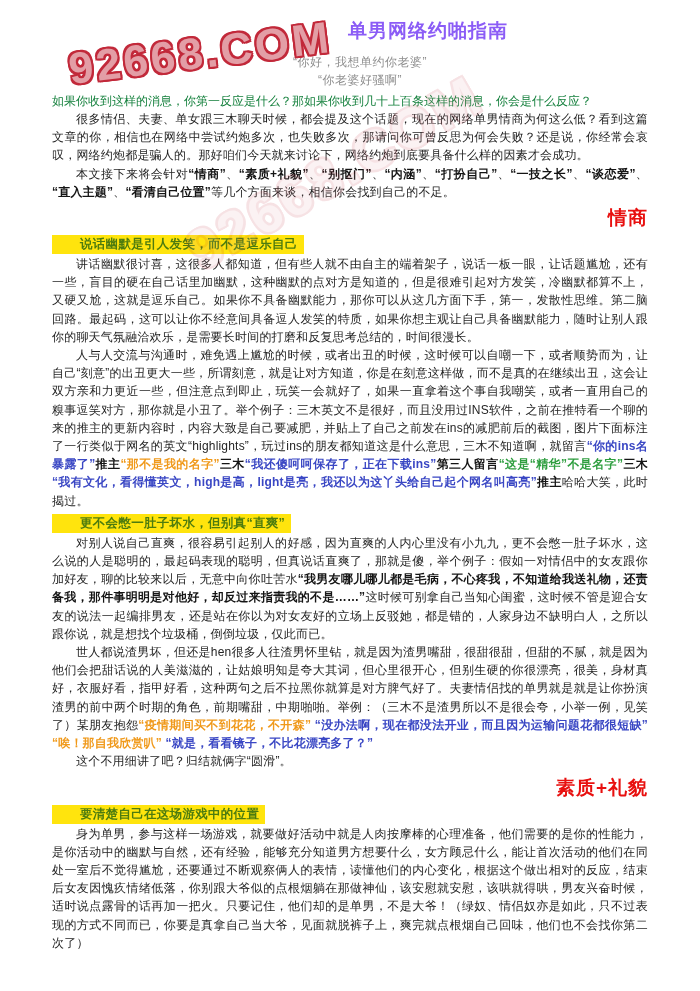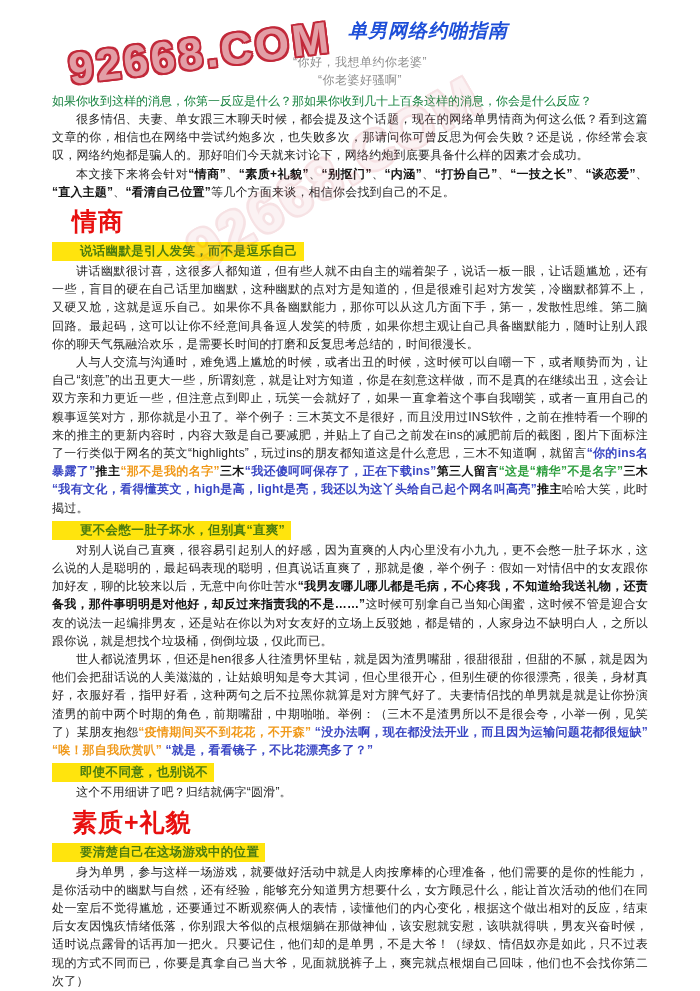--- a/index.html
+++ b/index.html
@@ -14,22 +14,21 @@
   .page{
     position:relative;
     padding:14px 52px 0 52px;
     width:596px;
   }
   .doc-title{
     font-size:19px;
     font-weight:900;
     margin:4px 0 10px 296px;
     letter-spacing:1px;
-    color:#1d4ed8;
-    font-style:italic;
+    color:#8b5cf6;
   }
   .quote-block{margin-left:20px;text-align:center;}
   .quote-line{
     color:var(--muted_gray);
     font-size:12px;
     line-height:17.5px;
     letter-spacing:.5px;
   }
   .question-line{
     font-size:12px;
@@ -41,24 +40,25 @@
     margin:0;
     font-size:12px;
     line-height:18.2px;
     text-indent:2em;
     text-align:justify;
     color:#242424;
     letter-spacing:.2px;
   }
   .sec-title{
     color:var(--accent_red);
-    font-size:25px;
+    font-size:19px;
     font-weight:900;
     margin:4px 0 2px 20px;
     letter-spacing:1px;
+    text-align:right;
   }
   .sub-head{margin:3px 0 1px 0;}
   .sub-head span{
     display:inline-block;
     background:var(--highlight_yellow);
     font-weight:700;
     font-size:12.5px;
     color:#4d7c0f;
     padding:1px 6px 1px 28px;
     letter-spacing:.3px;
@@ -114,21 +114,20 @@
   <div class="sub-head"><span>说话幽默是引人发笑，而不是逗乐自己</span></div>
   <p class="body-par"><span>讲话幽默很讨喜，这很多人都知道，但有些人就不由自主的端着架子，说话一板一眼，让话题尴尬，还有一些，盲目的硬在自己话里加幽默，这种幽默的点对方是知道的，但是很难引起对方发笑，冷幽默都算不上，又硬又尬，这就是逗乐自己。如果你不具备幽默能力，那你可以从这几方面下手，第一，发散性思维。第二脑回路。最起码，这可以让你不经意间具备逗人发笑的特质，如果你想主观让自己具备幽默能力，随时让别人跟你的聊天气氛融洽欢乐，是需要长时间的打磨和反复思考总结的，时间很漫长。</span></p>
 
   <p class="body-par"><span>人与人交流与沟通时，难免遇上尴尬的时候，或者出丑的时候，这时候可以自嘲一下，或者顺势而为，让自己“刻意”的出丑更大一些，所谓刻意，就是让对方知道，你是在刻意这样做，而不是真的在继续出丑，这会让双方亲和力更近一些，但注意点到即止，玩笑一会就好了，如果一直拿着这个事自我嘲笑，或者一直用自己的糗事逗笑对方，那你就是小丑了。举个例子：三木英文不是很好，而且没用过INS软件，之前在推特看一个聊的来的推主的更新内容时，内容大致是自己要减肥，并贴上了自己之前发在ins的减肥前后的截图，图片下面标注了一行类似于网名的英文“highlights”，玩过ins的朋友都知道这是什么意思，三木不知道啊，就留言</span><span class="seg-blue">“你的ins名暴露了”</span><span class="seg-bold">推主</span><span class="seg-orange">“那不是我的名字”</span><span class="seg-bold">三木</span><span class="seg-blue">“我还傻呵呵保存了，正在下载ins”</span><span class="seg-bold">第三人留言</span><span class="seg-green">“这是“精华”不是名字”</span><span class="seg-bold">三木</span><span class="seg-blue">“我有文化，看得懂英文，high是高，light是亮，我还以为这丫头给自己起个网名叫高亮”</span><span class="seg-bold">推主</span><span>哈哈大笑，此时揭过。</span></p>
 
   <div class="sub-head"><span>更不会憋一肚子坏水，但别真“直爽”</span></div>
   <p class="body-par"><span>对别人说自己直爽，很容易引起别人的好感，因为直爽的人内心里没有小九九，更不会憋一肚子坏水，这么说的人是聪明的，最起码表现的聪明，但真说话直爽了，那就是傻，举个例子：假如一对情侣中的女友跟你加好友，聊的比较来以后，无意中向你吐苦水</span><span class="seg-bold">“我男友哪儿哪儿都是毛病，不心疼我，不知道给我送礼物，还责备我，那件事明明是对他好，却反过来指责我的不是……”</span><span>这时候可别拿自己当知心闺蜜，这时候不管是迎合女友的说法一起编排男友，还是站在你以为对女友好的立场上反驳她，都是错的，人家身边不缺明白人，之所以跟你说，就是想找个垃圾桶，倒倒垃圾，仅此而已。</span></p>
 
   <p class="body-par"><span>世人都说渣男坏，但还是hen很多人往渣男怀里钻，就是因为渣男嘴甜，很甜很甜，但甜的不腻，就是因为他们会把甜话说的人美滋滋的，让姑娘明知是夸大其词，但心里很开心，但别生硬的你很漂亮，很美，身材真好，衣服好看，指甲好看，这种两句之后不拉黑你就算是对方脾气好了。夫妻情侣找的单男就是就是让你扮演渣男的前中两个时期的角色，前期嘴甜，中期啪啪。举例：（三木不是渣男所以不是很会夸，小举一例，见笑了）某朋友抱怨</span><span class="seg-orange">“疫情期间买不到花花，不开森”</span><span> </span><span class="seg-blue">“没办法啊，现在都没法开业，而且因为运输问题花都很短缺”</span><span> </span><span class="seg-orange">“唉！那自我欣赏叭”</span><span> </span><span class="seg-blue">“就是，看看镜子，不比花漂亮多了？”</span></p>
 
-  <div class="sub-head"><span>即使不同意，也别说不</span></div>
   <p class="body-par"><span>这个不用细讲了吧？归结就俩字“圆滑”。</span></p>
 
   <h2 class="sec-title">素质+礼貌</h2>
 
   <div class="sub-head"><span>要清楚自己在这场游戏中的位置</span></div>
   <p class="body-par"><span>身为单男，参与这样一场游戏，就要做好活动中就是人肉按摩棒的心理准备，他们需要的是你的性能力，是你活动中的幽默与自然，还有经验，能够充分知道男方想要什么，女方顾忌什么，能让首次活动的他们在同处一室后不觉得尴尬，还要通过不断观察俩人的表情，读懂他们的内心变化，根据这个做出相对的反应，结束后女友因愧疚情绪低落，你别跟大爷似的点根烟躺在那做神仙，该安慰就安慰，该哄就得哄，男友兴奋时候，适时说点露骨的话再加一把火。只要记住，他们却的是单男，不是大爷！（绿奴、情侣奴亦是如此，只不过表现的方式不同而已，你要是真拿自己当大爷，见面就脱裤子上，爽完就点根烟自己回味，他们也不会找你第二次了）</span></p>
 
 </div>
 
 <div class="watermark main">92668.COM</div>

